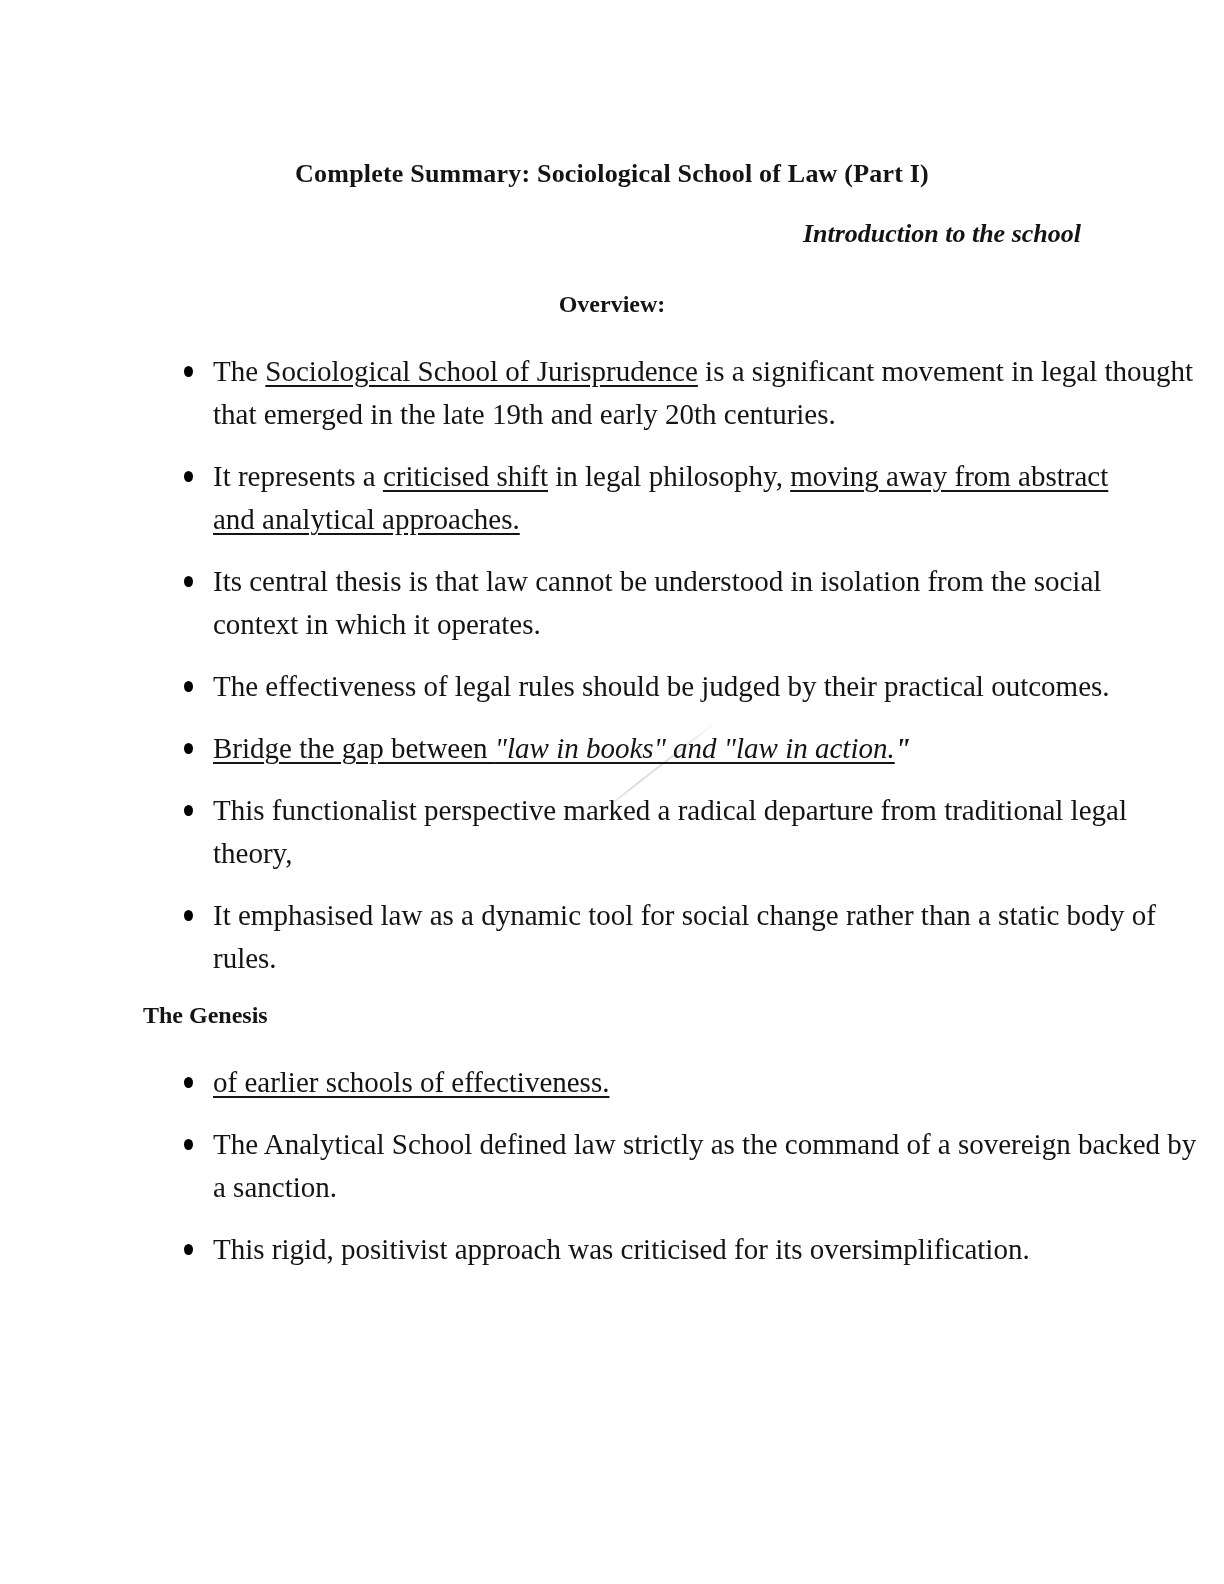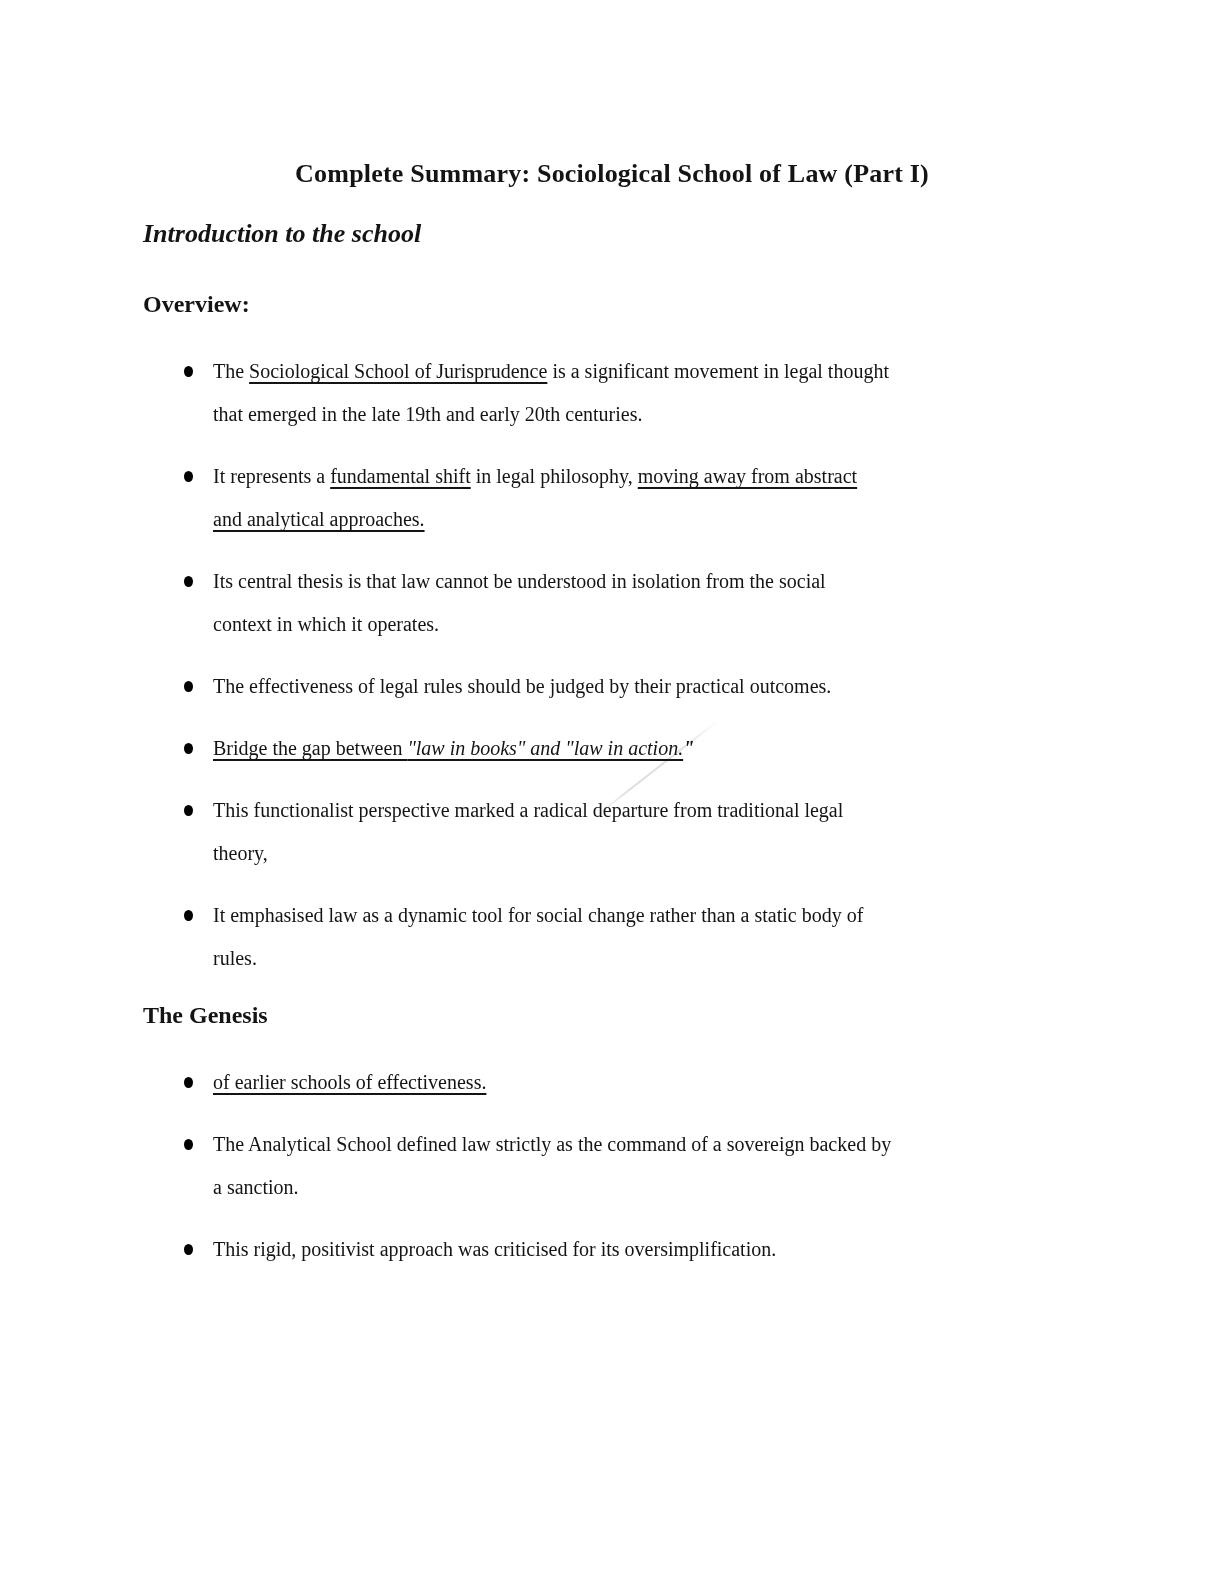--- a/index.html
+++ b/index.html
@@ -27,39 +27,39 @@
     font-weight: bold;
     text-align: center;
     letter-spacing: 0.2px;
   }
   .doc-subtitle {
     margin: 24px 0 0 0;
     font-size: 26px;
     line-height: 36px;
     font-weight: bold;
     font-style: italic;
-    text-align: left;
+    text-align: right;
   }
   h2.section-heading {
     font-size: 24px;
     line-height: 32px;
     font-weight: bold;
     margin: 0;
   }
-  h2.h2-first { margin-top: 36px; }
+  h2.h2-first { margin-top: 36px; text-align: center; }
   h2.h2-next  { margin-top: 0; }
   ul.bullets {
     list-style: none;
     margin: 30px 0 0 0;
     padding: 0;
   }
   ul.bullets li {
     position: relative;
     padding-left: 70px;
-    font-size: 20px;
+    font-size: 29px;
     line-height: 43px;
     margin-bottom: 19px;
   }
   ul.bullets li::before {
     content: "";
     position: absolute;
     left: 41px;
     top: 16px;
     width: 9px;
     height: 11px;
@@ -98,21 +98,21 @@
     <h1 class="doc-title">Complete Summary: Sociological School of Law (Part I)</h1>
     <div class="doc-subtitle">Introduction to the school</div>
     <div id="sections">
         <h2 class="section-heading h2-first">Overview:</h2>
         <ul class="bullets">
           <li>
             <span class="line"><span>The </span><span class="u">Sociological School of Jurisprudence</span><span> is a significant movement in legal thought</span></span>
             <span class="line"><span>that emerged in the late 19th and early 20th centuries.</span></span>
           </li>
           <li>
-            <span class="line"><span>It represents a </span><span class="u">fundamental shift</span><span> in legal philosophy, </span><span class="u">moving away from abstract</span></span>
+            <span class="line"><span>It represents a </span><span class="u">criticised shift</span><span> in legal philosophy, </span><span class="u">moving away from abstract</span></span>
             <span class="line"><span class="u">and analytical approaches.</span></span>
           </li>
           <li>
             <span class="line"><span>Its central thesis is that law cannot be understood in isolation from the social</span></span>
             <span class="line"><span>context in which it operates.</span></span>
           </li>
           <li>
             <span class="line"><span>The effectiveness of legal rules should be judged by their practical outcomes.</span></span>
           </li>
           <li>

